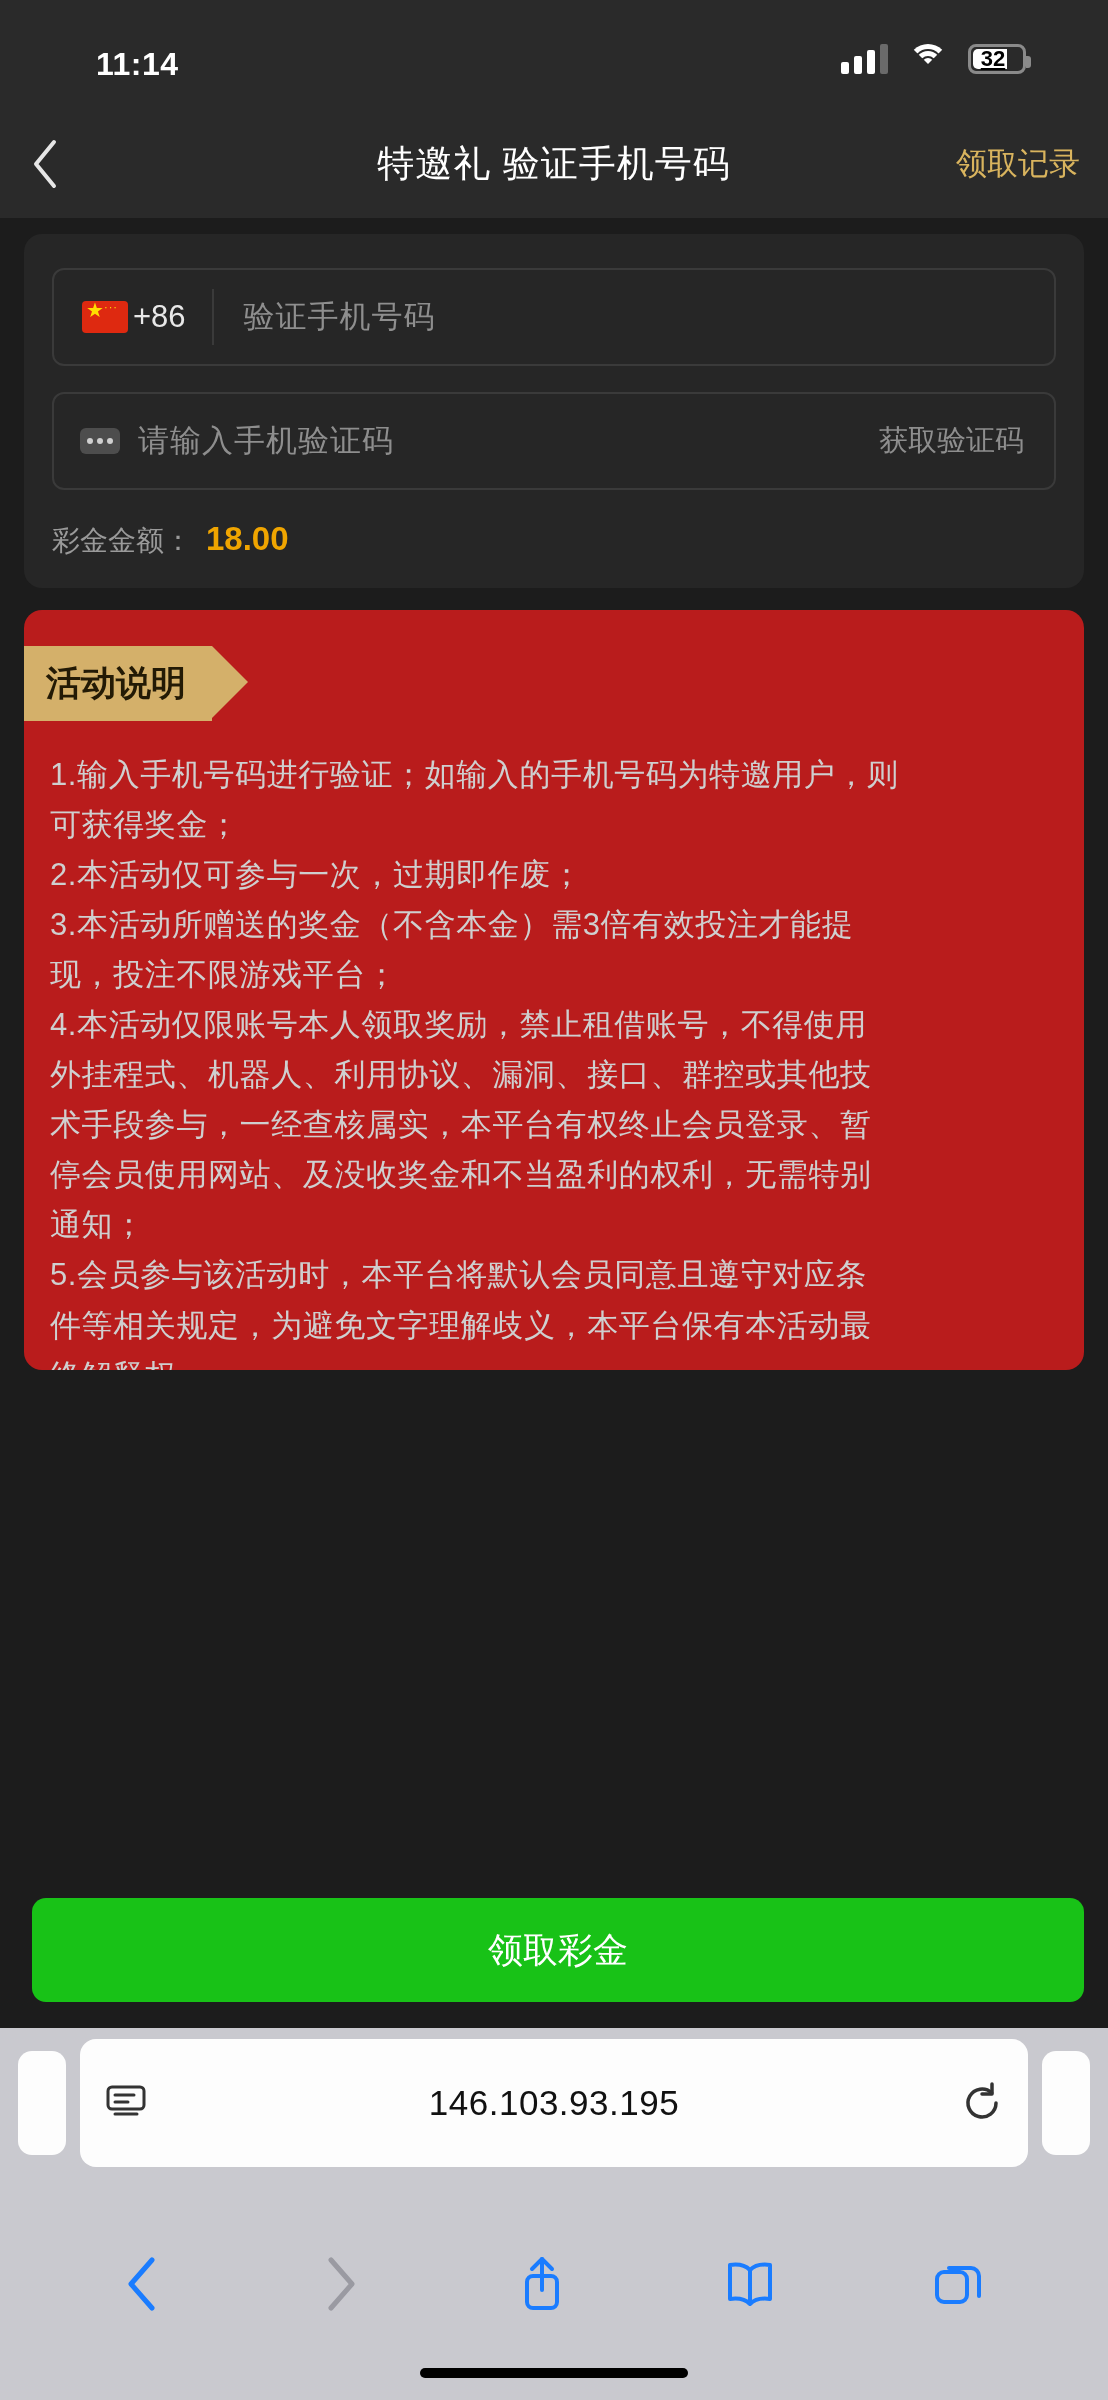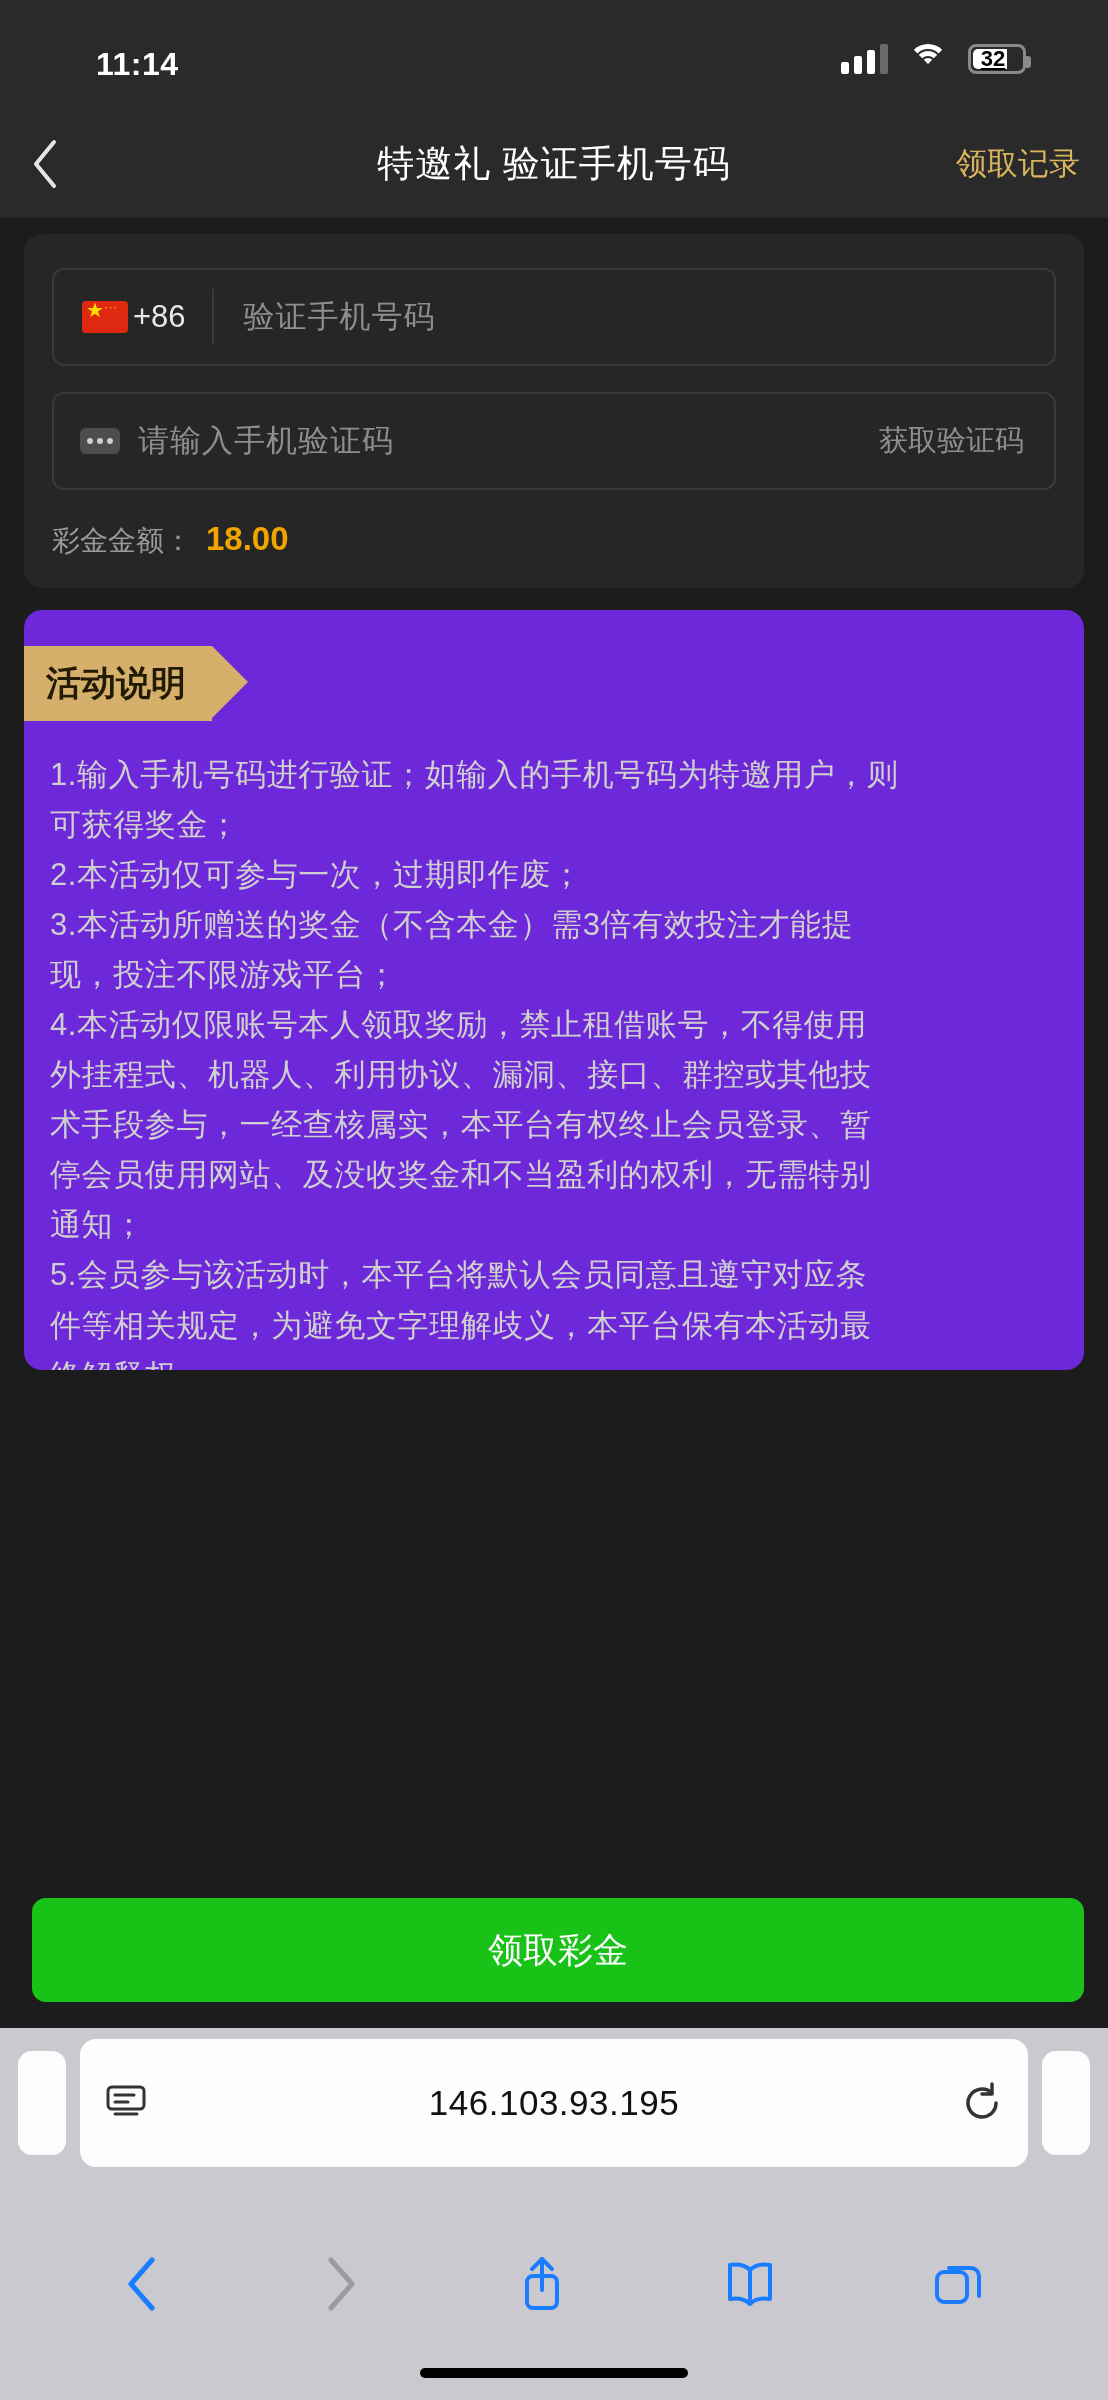--- a/index.html
+++ b/index.html
@@ -231,21 +231,21 @@
     margin-top: 30px;
     display: flex;
     align-items: baseline;
     gap: 14px;
   }
   .amount-label { color: #9a9a9a; font-size: 28px; }
   .amount-value { color: #f0a500; font-size: 33px; font-weight: bold; }
 
   
   .info-card {
-    background: #6d28d9;
+    background: #b91c1c;
     border-radius: 18px;
     padding: 36px 26px 0 26px;
     height: 760px;
     overflow: hidden;
   }
   .ribbon {
     display: inline-flex;
     align-items: center;
     background: #d4b06a;
     color: #231a05;

